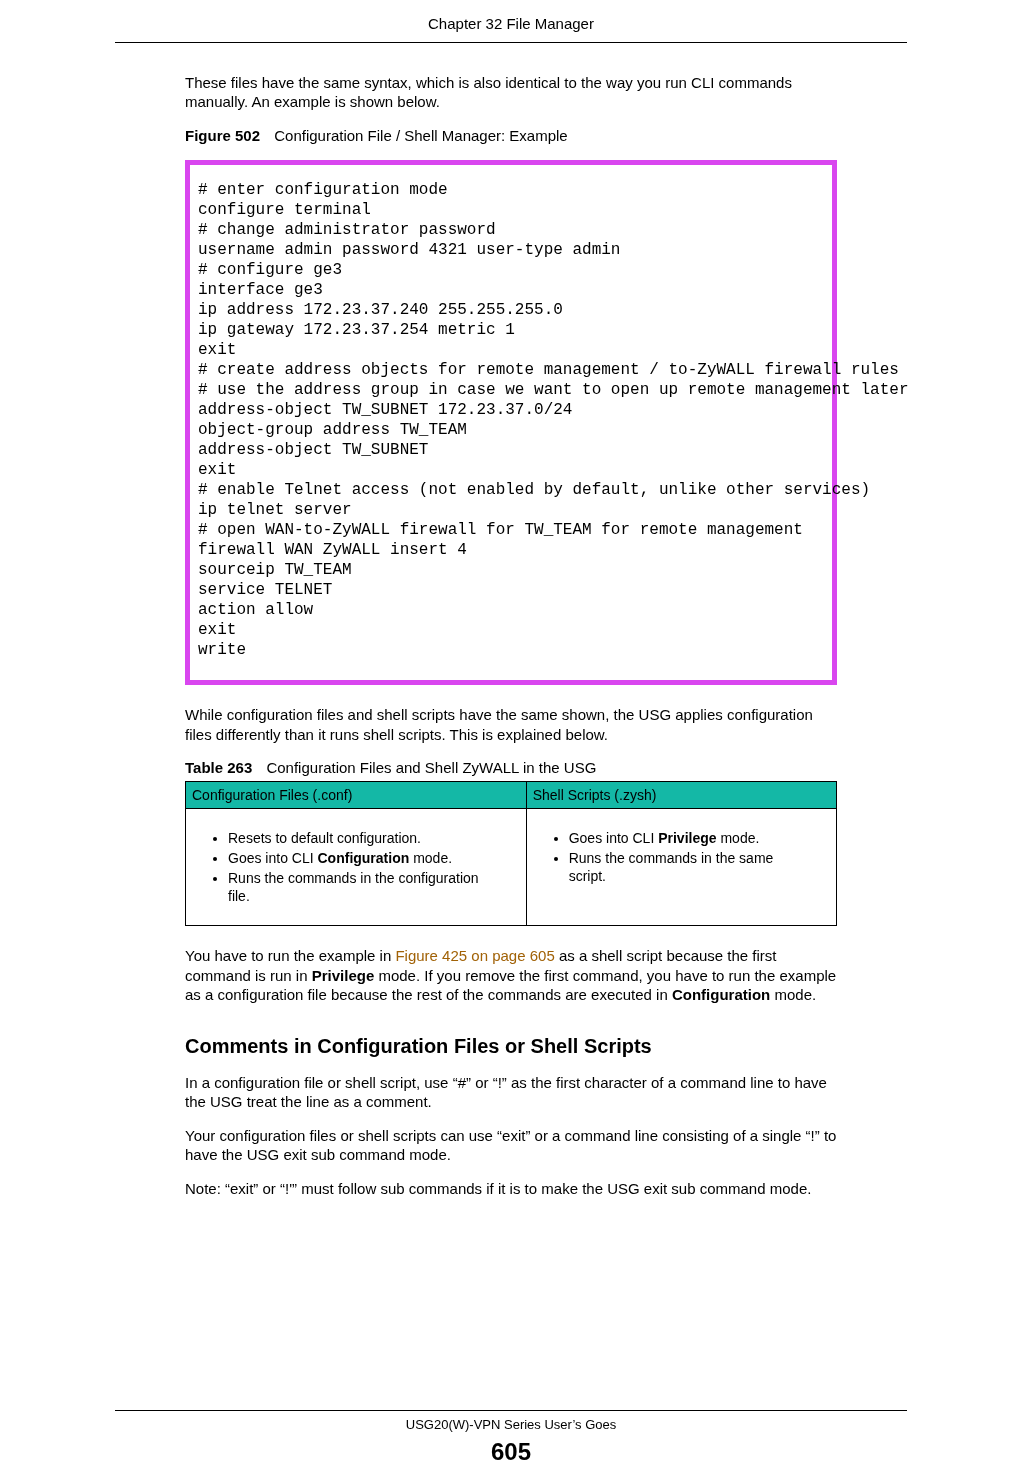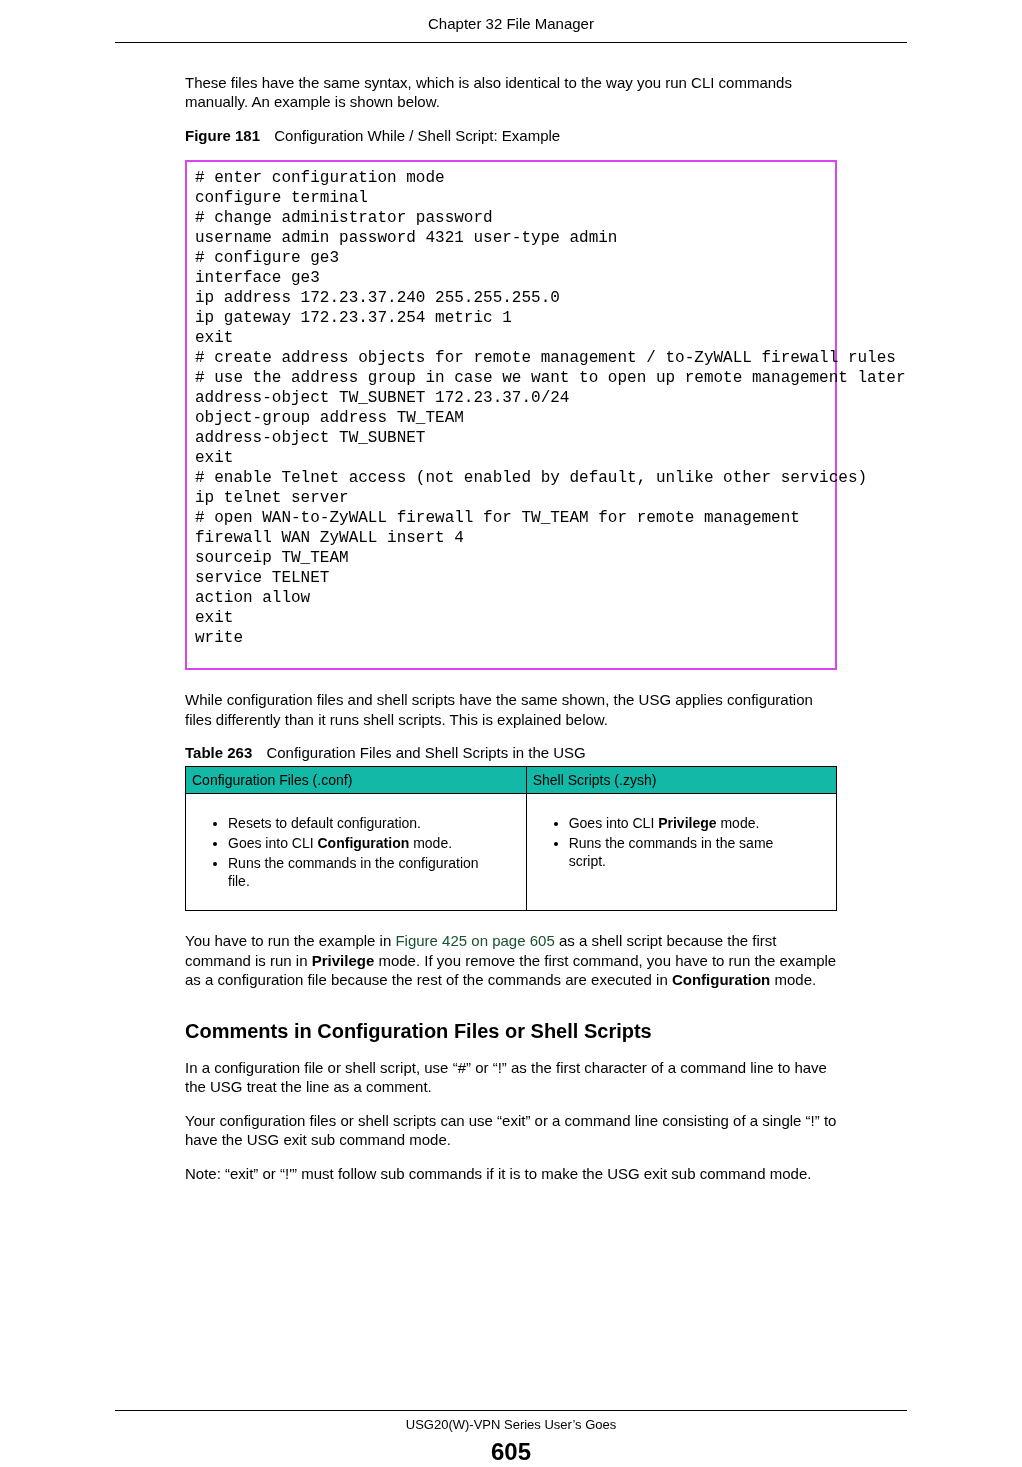--- a/index.html
+++ b/index.html
@@ -40,22 +40,22 @@
   }
   .fig-caption {
     margin: 0 0 3px 0;
     font-size: 15px;
   }
   .fig-caption .label {
     font-weight: bold;
     padding-right: 10px;
   }
   .codebox {
-    border: 2px solid #d946ef;
-    padding: 6px 8px 20px 8px;
+    border: 5px solid #d946ef;
+    padding: 15px 8px 20px 8px;
     font-family: "Courier New", Courier, monospace;
     font-size: 16px;
     white-space: pre;
     line-height: 1.25;
     margin-bottom: 20px;
     margin-top: 15px;
   }
   .tbl-caption {
     margin: 0 0 3px 0;
     font-size: 15px;
@@ -82,21 +82,21 @@
   }
   table.dt ul {
     margin: 16px;
     padding-left: 20px;
     list-style-type: disc;
   }
   table.dt li {
     margin: 0 0 2px 0;
   }
   .link {
-    color: #14532d;
+    color: #a16207;
   }
   .bold { font-weight: bold; }
   h2.section {
     font-family: Verdana, Geneva, sans-serif;
     font-weight: bold;
     font-size: 20px;
     margin: 28px 0 14px 0;
   }
   .note {
     margin: 14px 0 0 0;
@@ -128,22 +128,22 @@
 <div class="page">
 
   <div class="header">Chapter 32 File Manager</div>
   <hr class="hr-top">
 
   <div class="content">
 
     <p class="p">These files have the same syntax, which is also identical to the way you run CLI commands manually. An example is shown below.</p>
 
     <div class="fig-caption">
-      <span class="label">Figure 181</span>
-      <span>Configuration While / Shell Script: Example</span>
+      <span class="label">Figure 502</span>
+      <span>Configuration File / Shell Manager: Example</span>
     </div>
 
     <div class="codebox"># enter configuration mode
 configure terminal
 # change administrator password
 username admin password 4321 user-type admin
 # configure ge3
 interface ge3
 ip address 172.23.37.240 255.255.255.0
 ip gateway 172.23.37.254 metric 1
@@ -161,21 +161,21 @@
 sourceip TW_TEAM
 service TELNET
 action allow
 exit
 write</div>
 
     <p class="p">While configuration files and shell scripts have the same shown, the USG applies configuration files differently than it runs shell scripts. This is explained below.</p>
 
     <div class="tbl-caption">
       <span class="label">Table 263</span>
-      <span>Configuration Files and Shell Scripts in the USG</span>
+      <span>Configuration Files and Shell ZyWALL in the USG</span>
     </div>
 
     <table class="dt">
       <tbody>
           <tr>
         <th>Configuration Files (.conf)</th>
         <th>Shell Scripts (.zysh)</th>
       </tr>
       <tr>
         <td>

